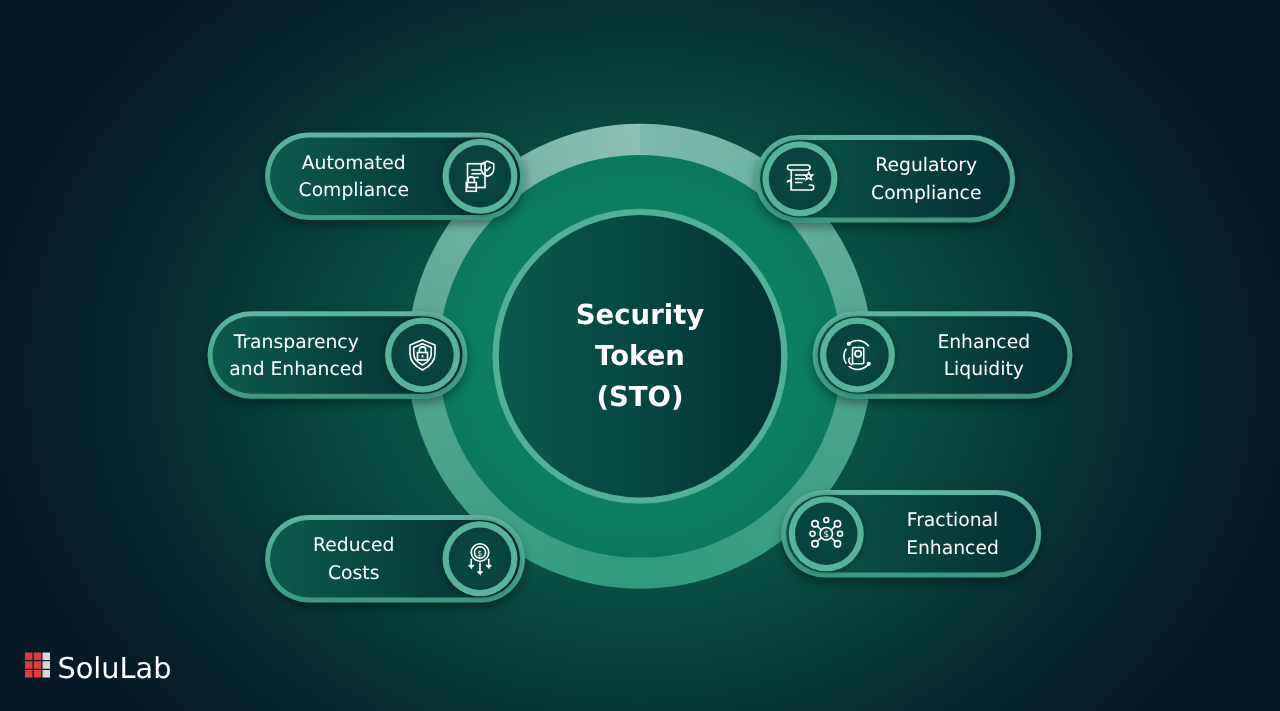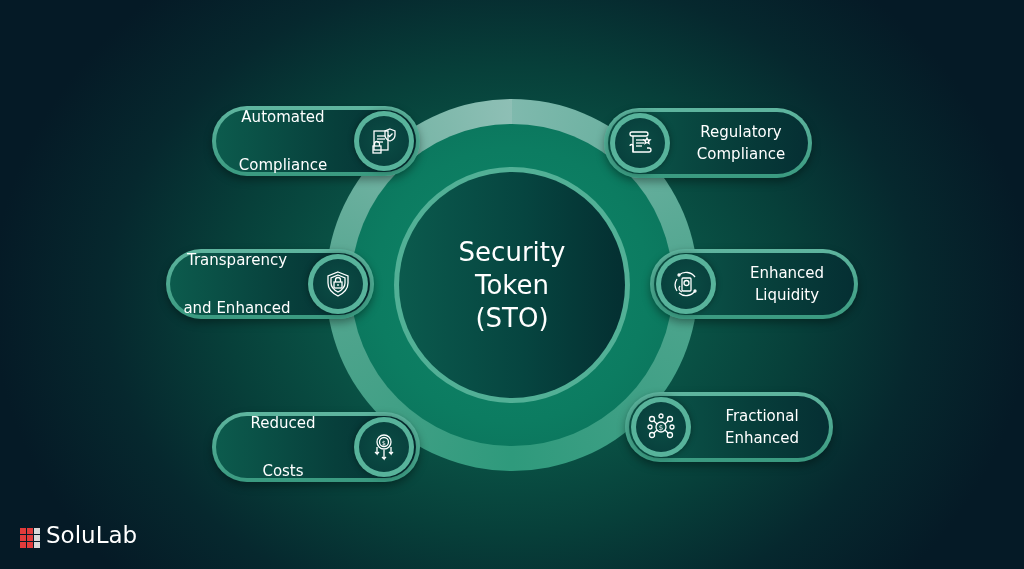--- a/index.html
+++ b/index.html
@@ -8,37 +8,37 @@
     font-family:"DejaVu Sans","Liberation Sans",sans-serif;}
   .ring{position:absolute;left:326px;top:99px;width:372px;height:372px;border-radius:50%;
     background:conic-gradient(from 0deg,#7fb9ad 0deg,#4fa58e 90deg,#2f9a7c 180deg,#55a690 270deg,#8ebfb5 360deg);}
   .ring-inner{position:absolute;left:351px;top:124px;width:322px;height:322px;border-radius:50%;
     background:radial-gradient(circle at 50% 50%,#108669 0%,#0c7c61 60%,#0a6e58 100%);}
   .core-border{position:absolute;left:394px;top:167px;width:236px;height:236px;border-radius:50%;
     background:#52b096;}
   .core{position:absolute;left:399px;top:172px;width:226px;height:226px;border-radius:50%;
     background:linear-gradient(90deg,#0b5a4d 0%,#064540 55%,#042f31 100%);
     display:flex;flex-direction:column;align-items:center;justify-content:center;}
-  .core span{color:#fff;font-weight:normal;font-size:26px;line-height:33px;}
+  .core span{color:#fff;font-weight:bold;font-size:22px;line-height:33px;}
   .pill{position:absolute;width:208px;height:70px;border-radius:36px;
     background:linear-gradient(180deg,#5fb59f,#3a9a80);box-shadow:0 4px 8px rgba(0,0,0,0.35);}
   .pill .body{position:absolute;left:4px;top:4px;right:4px;bottom:4px;border-radius:32px;
     background:linear-gradient(90deg,#0c5b4d 0%,#073f3b 60%,#052f33 100%);}
   .pill .label{position:absolute;top:0;bottom:0;display:flex;flex-direction:column;justify-content:center;align-items:center;
     color:#fff;font-size:15px;line-height:22px;width:130px;}
   .pill .iconwrap{position:absolute;top:5px;width:60px;height:60px;border-radius:50%;
     background:#58b39b;box-shadow:0 0 6px rgba(0,0,0,0.4);}
   .pill .iconinner{position:absolute;left:5px;top:5px;width:50px;height:50px;border-radius:50%;
     background:radial-gradient(circle,#0b4d45 0%,#073c3a 100%);display:flex;align-items:center;justify-content:center;}
-  .pill.left .label{left:6px;justify-content:space-between;}
+  .pill.left .label{left:6px;}
   .pill.left .iconwrap{right:6px;}
   .pill.right .label{right:6px;}
   .pill.right .iconwrap{left:6px;}
   svg{display:block;}
-  .logo{position:absolute;left:20px;top:522px;display:flex;align-items:flex-end;gap:6px;}
+  .logo{position:absolute;left:20px;top:522px;display:flex;align-items:flex-start;gap:6px;}
   .logo-mark{width:20px;height:20px;display:grid;grid-template-columns:repeat(3,6px);grid-template-rows:repeat(3,6px);gap:1px;}
   .logo-mark i{display:block;background:#e23b3b;}
   .logo-mark i.w{background:#d9d9d9;}
   .logo-text{color:#fff;font-size:23px;}
 </style>
 </head>
 <body>
 
 <div class="ring"></div>
 <div class="ring-inner"></div>

